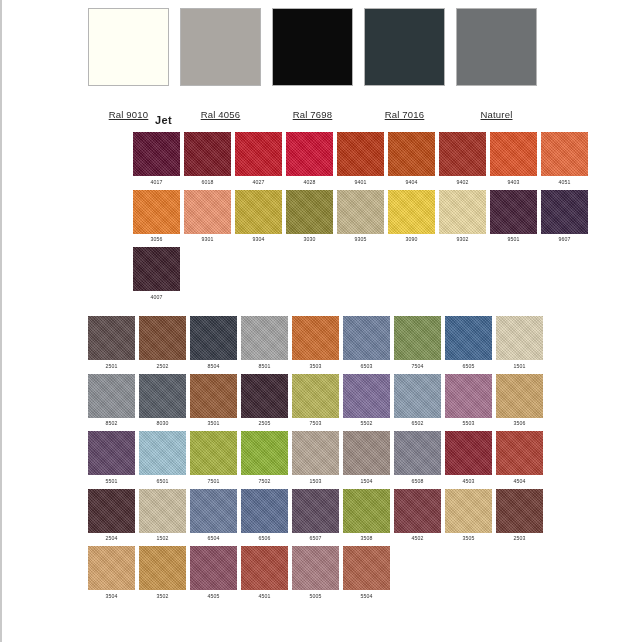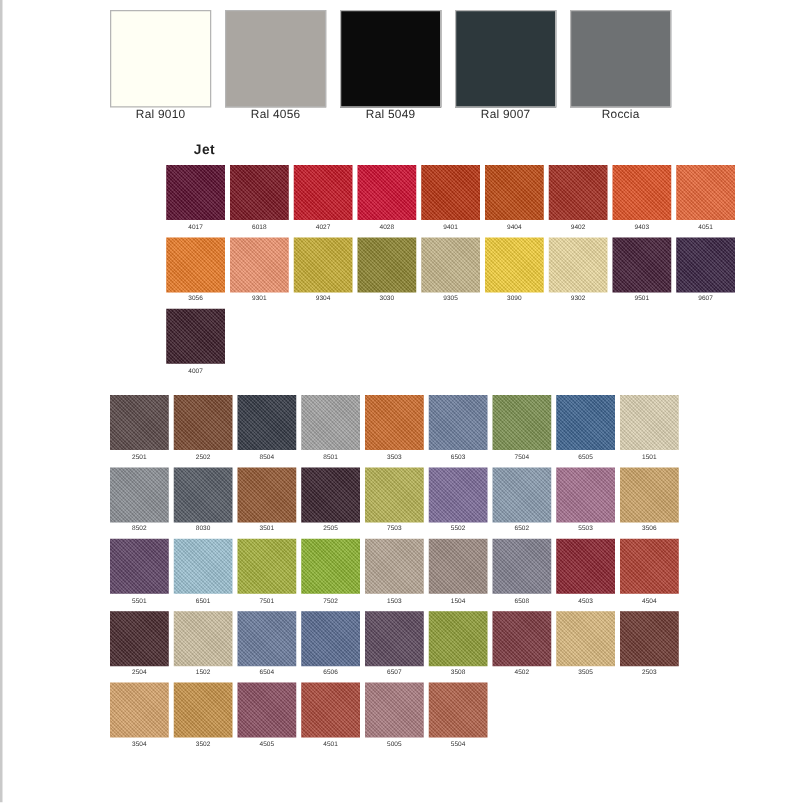--- a/index.html
+++ b/index.html
@@ -39,25 +39,26 @@
     flex-direction: column;
     align-items: center;
   }
   .ral-chip {
     width: 81px;
     height: 78px;
     border: 1px solid #b5b5b5;
     box-sizing: border-box;
   }
   .ral-label {
-    margin-top: 0;
+    margin-top: 23px;
     font-size: 9.5px;
     color: #2b2b2b;
     letter-spacing: .2px;
     white-space: nowrap;
+    text-decoration: underline;
   }
 
   
   .section { position: absolute; left: 0; }
   .section-title {
     font-size: 11px;
     color: #1f1f1f;
     font-weight: bold;
     letter-spacing: .4px;
     margin-left: 108px;
@@ -112,29 +113,29 @@
       <div class="ral-cell">
         <div class="ral-chip" style="background: rgb(255, 255, 244);"></div>
         <div class="ral-label">Ral 9010</div>
       </div>
       <div class="ral-cell">
         <div class="ral-chip" style="background: rgb(170, 166, 161);"></div>
         <div class="ral-label">Ral 4056</div>
       </div>
       <div class="ral-cell">
         <div class="ral-chip" style="background: rgb(11, 11, 11);"></div>
-        <div class="ral-label">Ral 5049</div>
+        <div class="ral-label">Ral 7698</div>
       </div>
       <div class="ral-cell">
         <div class="ral-chip" style="background: rgb(45, 56, 60);"></div>
-        <div class="ral-label">Ral 9007</div>
+        <div class="ral-label">Ral 7016</div>
       </div>
       <div class="ral-cell">
         <div class="ral-chip" style="background: rgb(110, 113, 115);"></div>
-        <div class="ral-label">Roccia</div>
+        <div class="ral-label">Naturel</div>
       </div>
     </div>
 
   <div class="section" id="jet-section">
     <div class="section-title">Jet</div>
     <div class="swatch-rows">
         <div class="swatch-row">
           <div class="swatch">
             <div class="swatch-chip" style="background: rgb(91, 16, 48);"></div>
             <div class="swatch-code">4017</div>

